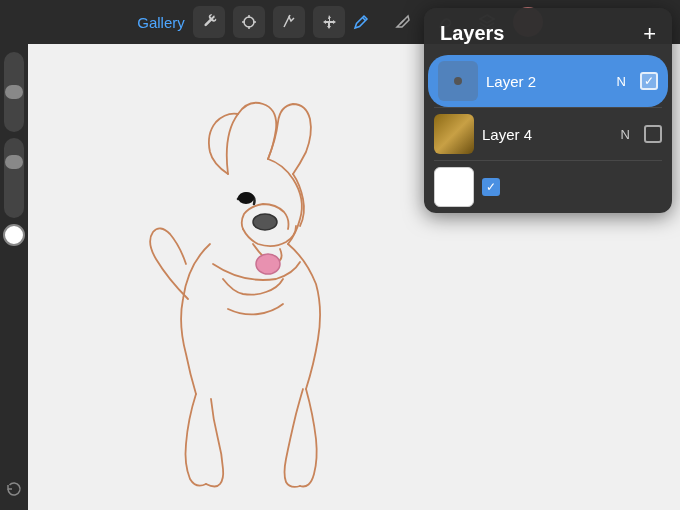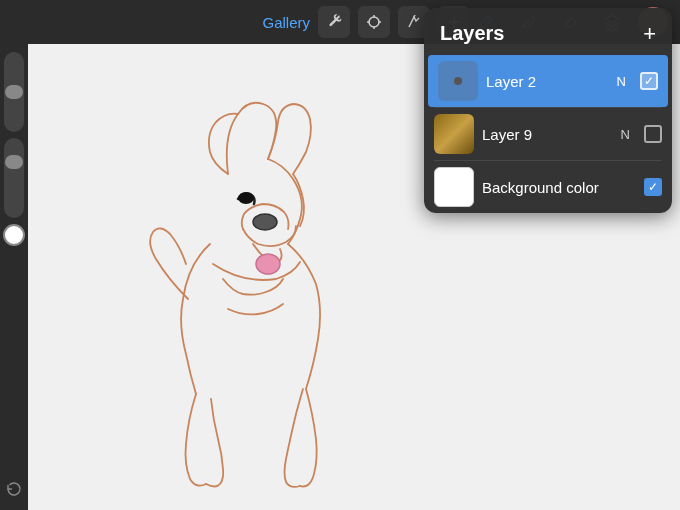--- a/index.html
+++ b/index.html
@@ -14,21 +14,21 @@
     }
 
     
     #toolbar {
       position: absolute;
       top: 0; left: 0; right: 0;
       height: 44px;
       background: #2b2b2b;
       display: flex;
       align-items: center;
-      justify-content: flex-end;
+      justify-content: center;
       padding: 0 12px;
       z-index: 10;
     }
 
     .toolbar-left {
       display: flex;
       align-items: center;
       gap: 8px;
     }
 
@@ -206,21 +206,21 @@
     .layer-row {
       display: flex;
       align-items: center;
       padding: 6px 10px;
       gap: 8px;
       cursor: pointer;
     }
 
     .layer-row.active {
       background: #4a90e2;
-      border-radius: 4px;
+      border-radius: 20px;
       margin: 0 4px;
     }
 
     .layer-thumbnail {
       width: 40px;
       height: 40px;
       border-radius: 6px;
       overflow: hidden;
       flex-shrink: 0;
     }
@@ -446,27 +446,26 @@
       <span class="checkmark">✓</span>
     </div>
   </div>
 
   <div class="layer-divider"></div>
 
   <div class="layer-row">
     <div class="layer-thumbnail layer-thumb-1">
       <div class="layer-thumb-bg"></div>
     </div>
-    <span class="layer-name">Layer 9</span>
+    <span class="layer-name">Layer 4</span>
     <span class="layer-blend">N</span>
     <div class="layer-checkbox"></div>
   </div>
 
   <div class="layer-divider"></div>
 
   <div class="layer-row">
     <div class="layer-thumbnail layer-thumb-white"></div>
-    <span class="layer-name">Background color</span>
     <div class="layer-checkbox checked">
       <span class="checkmark">✓</span>
     </div>
   </div>
 </div>
 
 </body></html>

